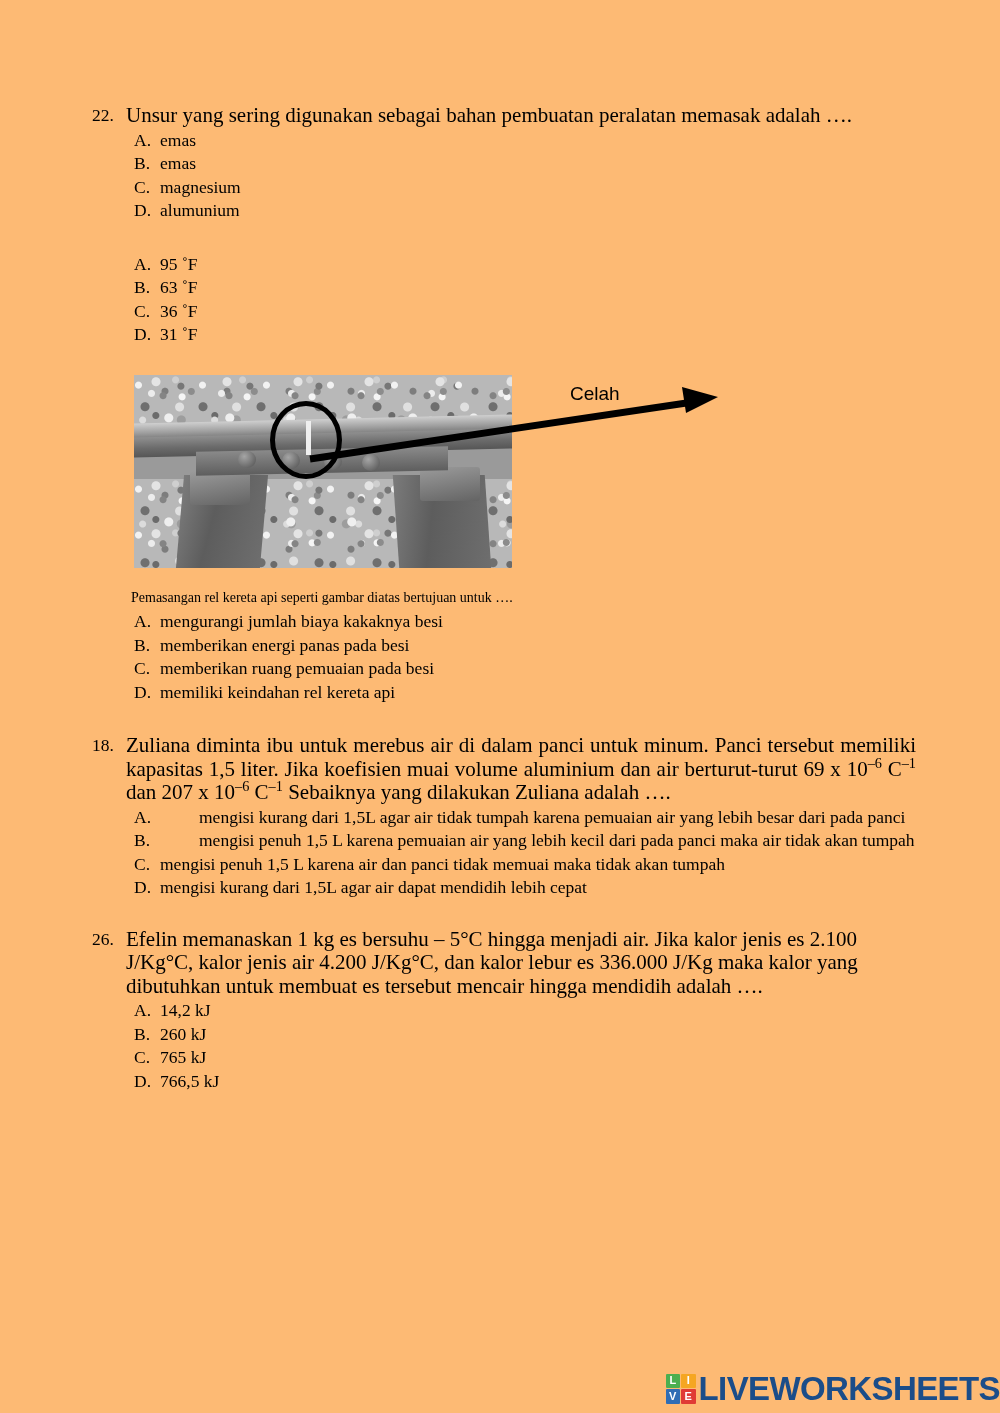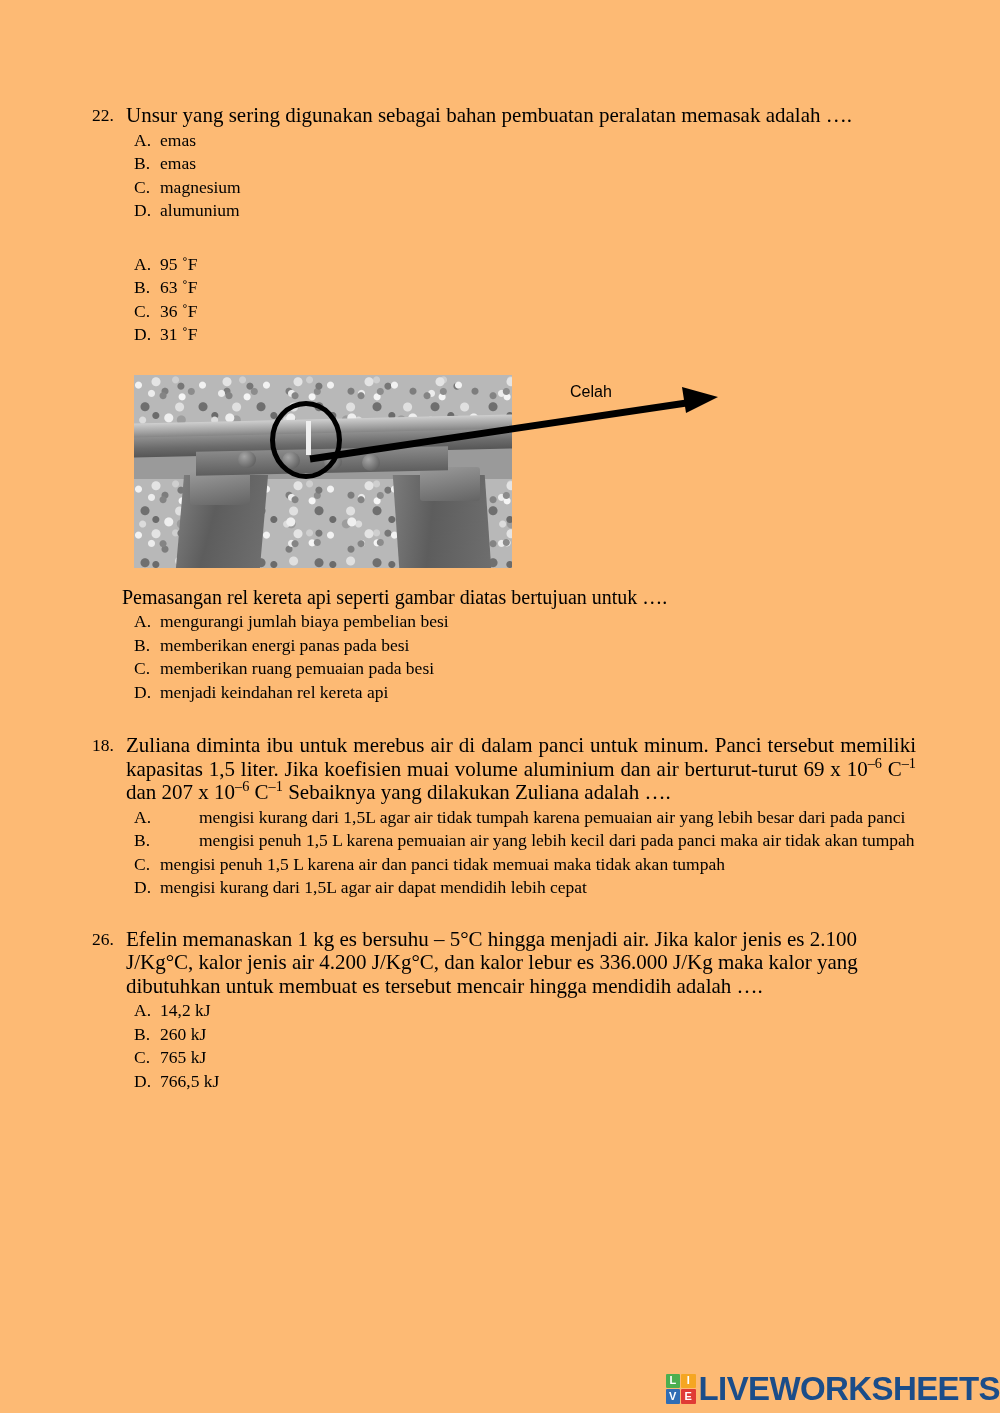--- a/index.html
+++ b/index.html
@@ -202,27 +202,27 @@
     top: 0px;
     width: 420px;
     height: 120px;
     pointer-events: none;
   }
   .celah-label {
     position: absolute;
     left: 436px;
     top: 8px;
     font-family: "Liberation Sans", "DejaVu Sans", sans-serif;
-    font-size: 16px;
+    font-size: 19px;
     color: #000;
   }
   .fig-caption {
     margin-top: 6px;
-    margin-left: 30px;
-    font-size: 20px;
+    margin-left: 39px;
+    font-size: 14px;
     line-height: 23.5px;
   }
 
   
   .footer-logo {
     position: absolute;
     right: 0px;
     bottom: 8px;
     display: flex;
     align-items: center;
@@ -336,33 +336,33 @@
           <path d="M414 22 L378 12 L382 38 Z" fill="#000"></path>
         </svg>
         <div class="celah-label">Celah</div>
       </div>
 
       <div class="fig-caption">Pemasangan rel kereta api seperti gambar diatas bertujuan untuk ….</div>
 
       <div class="opts">
         <div class="opt">
           <span class="opt-letter">A.</span>
-          <span class="opt-text">mengurangi jumlah biaya pembelian besi</span>
+          <span class="opt-text">mengurangi jumlah biaya kakaknya besi</span>
         </div>
         <div class="opt">
           <span class="opt-letter">B.</span>
           <span class="opt-text">memberikan energi panas pada besi</span>
         </div>
         <div class="opt">
           <span class="opt-letter">C.</span>
           <span class="opt-text">memberikan ruang pemuaian pada besi</span>
         </div>
         <div class="opt">
           <span class="opt-letter">D.</span>
-          <span class="opt-text">menjadi keindahan rel kereta api</span>
+          <span class="opt-text">memiliki keindahan rel kereta api</span>
         </div>
       </div>
     </div>
 
     <div class="q" style="margin-bottom:28px;">
       <div class="q-row">
         <div class="q-num">18.</div>
         <div class="q-body">
           <div class="q-stem"><span>Zuliana diminta ibu untuk merebus air di dalam panci untuk minum. Panci tersebut memiliki kapasitas 1,5 liter. Jika koefisien muai volume aluminium dan air berturut-turut 69 x 10</span><sup>–6</sup><span> C</span><sup>–1</sup><span> dan 207 x 10</span><sup>–6</sup><span> C</span><sup>–1</sup><span> Sebaiknya yang dilakukan Zuliana adalah ….</span></div>
         </div>

